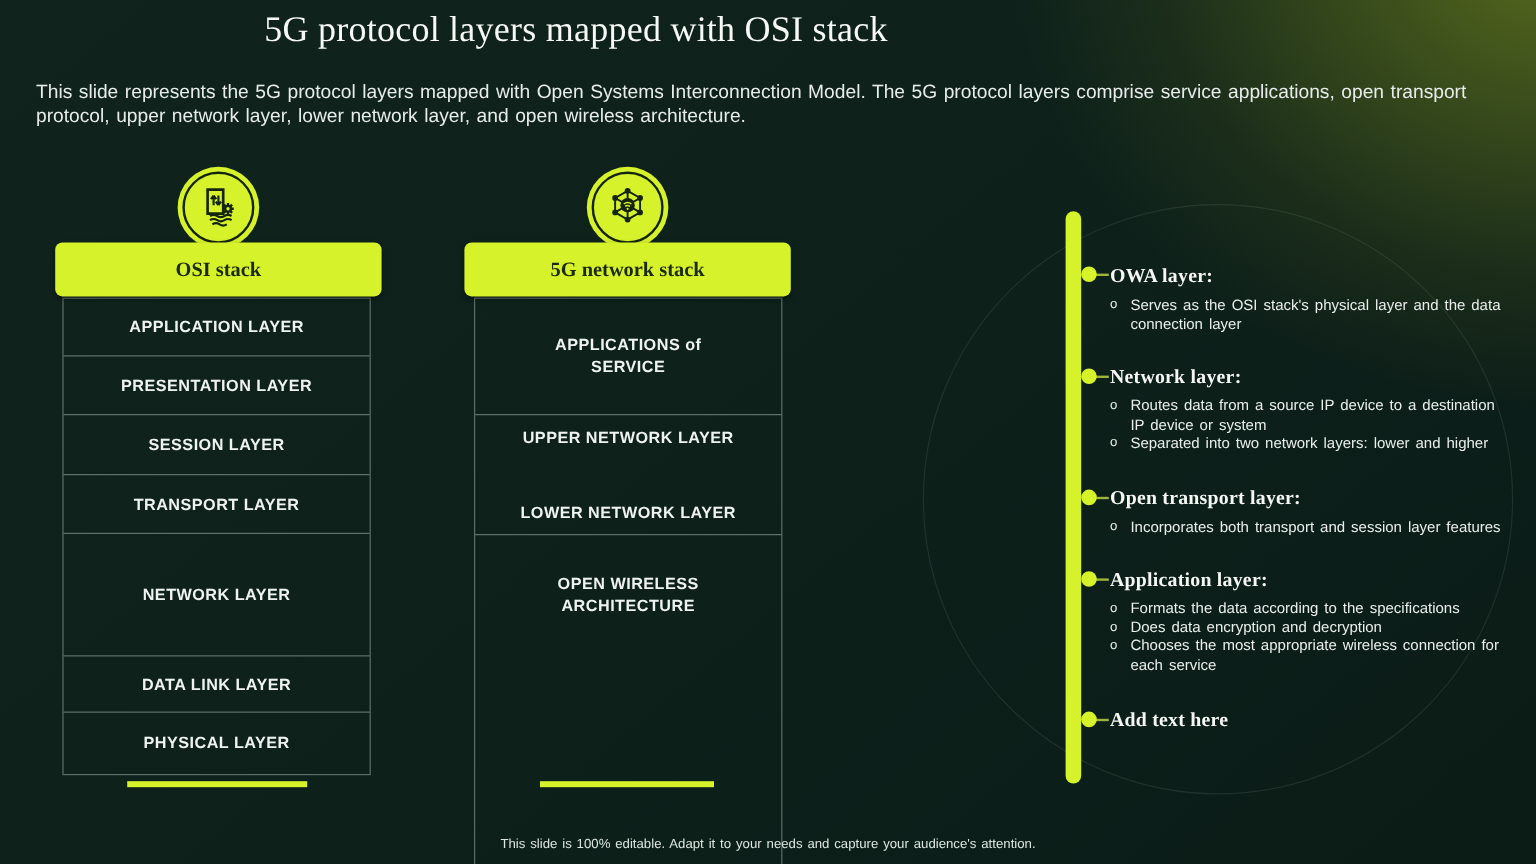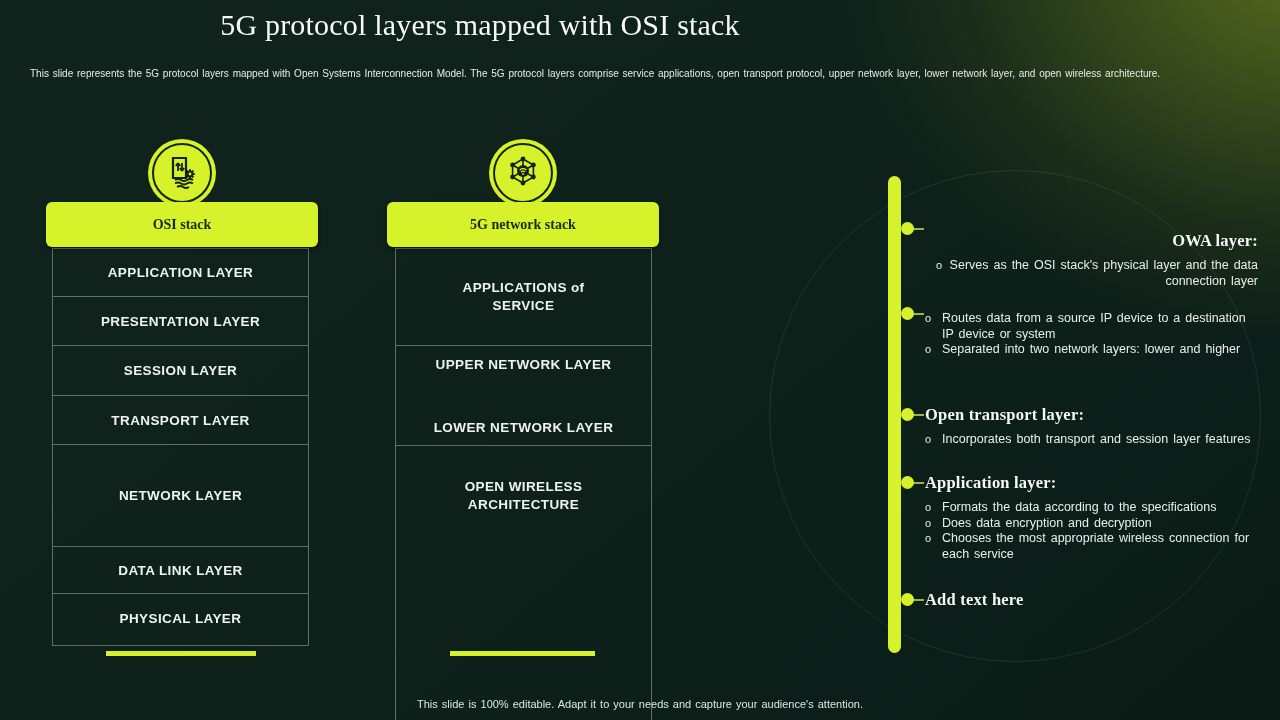--- a/index.html
+++ b/index.html
@@ -16,35 +16,35 @@
     border:1px solid rgba(210,225,215,0.10);border-radius:50%;
   }
   
   .title{
     position:absolute;left:30px;top:8px;width:900px;
     font-family:"Liberation Serif", serif;font-size:30px;font-weight:500;
     color:#f7f9f6;letter-spacing:0.2px;text-align:center;
   }
   .subtitle{
     position:absolute;left:30px;top:68px;width:1222px;
-    font-size:10px;line-height:1.26;color:#e7ecea;word-spacing:1px;
+    font-size:16px;line-height:1.26;color:#e7ecea;word-spacing:1px;
   }
   
   .badge{
     position:absolute;width:68px;height:68px;border-radius:50%;
     background:#d6f22b;z-index:1;display:flex;align-items:center;justify-content:center;
   }
   .badge::after{
     content:"";position:absolute;inset:4px;border:2.5px solid #15240f;border-radius:50%;
   }
   .badge svg{position:relative;z-index:2;}
   .col-header{
     position:absolute;width:272px;height:45px;border-radius:6px;
     background:#d6f22b;z-index:2;display:flex;align-items:center;justify-content:center;
-    font-family:"Liberation Serif", serif;font-weight:bold;font-size:14px;color:#1b2a10;
+    font-family:"Liberation Serif", serif;font-weight:bold;font-size:17px;color:#1b2a10;
     box-shadow:0 2px 4px rgba(0,0,0,0.35);
   }
   .stack-table{
     position:absolute;width:257px;border:1px solid rgba(160,175,168,0.55);
     box-sizing:border-box;z-index:1;
   }
   .stack-row{
     display:flex;align-items:center;justify-content:center;text-align:center;
     border-bottom:1px solid rgba(160,175,168,0.55);box-sizing:border-box;
     font-weight:bold;font-size:13.5px;letter-spacing:0.4px;color:#eef2f0;
@@ -181,33 +181,34 @@
     <div class="stack-row" style="height:100px;">
       <span class="wrap" style="width:170px;">OPEN WIRELESS ARCHITECTURE</span>
     </div>
   </div>
   <div class="underline" style="left:450px;top:651px;width:145px;"></div>
 
   <div class="note-bar"></div>
 
   <div class="note-dot" style="top:222px;"></div>
   <div class="note-dash" style="top:228px;"></div>
-  <div class="note" style="top:231px;text-align:right;">
+  <div class="note" style="top:220px;">
     <div class="note-head">OWA layer:</div>
     <div class="note-bullets">
       <div class="note-bullet">
         <span class="marker">o</span>
         <span>Serves  as the OSI stack's physical layer and the data connection layer</span>
       </div>
     </div>
   </div>
 
   <div class="note-dot" style="top:307px;"></div>
   <div class="note-dash" style="top:313px;"></div>
   <div class="note" style="top:304px;">
+    <div class="note-head">Network layer:</div>
     <div class="note-bullets">
       <div class="note-bullet">
         <span class="marker">o</span>
         <span>Routes  data from  a source IP device  to a destination IP device  or system</span>
       </div>
       <div class="note-bullet">
         <span class="marker">o</span>
         <span>Separated  into two network  layers: lower and higher</span>
       </div>
     </div>

